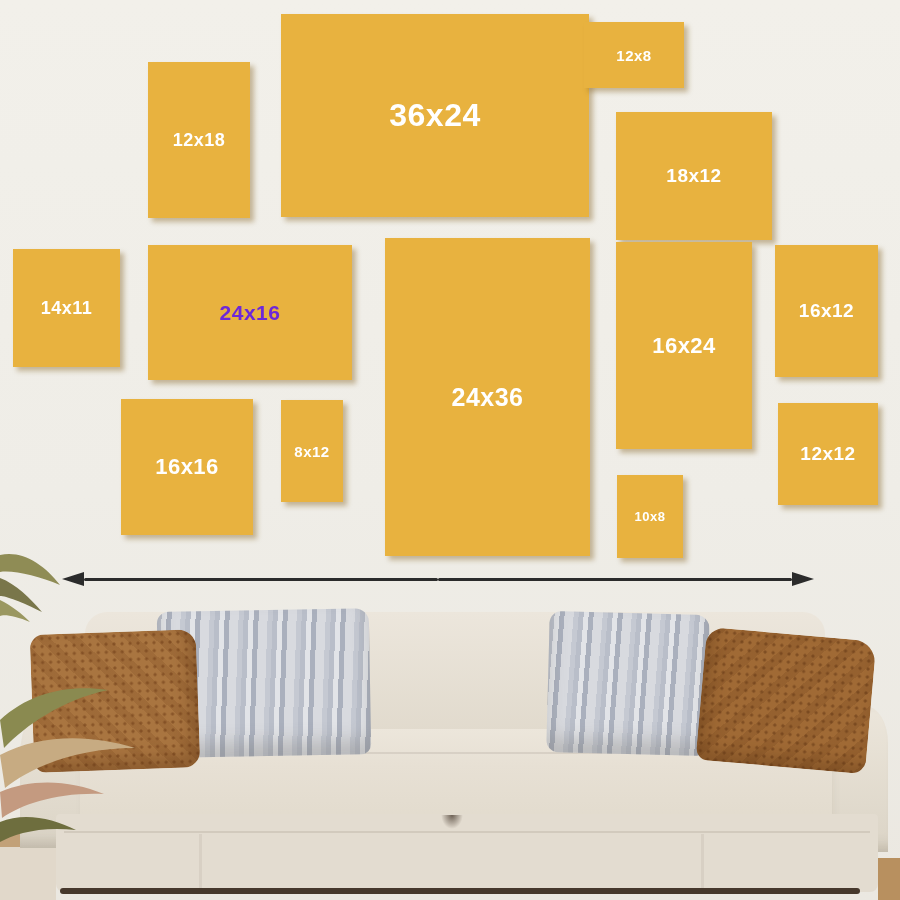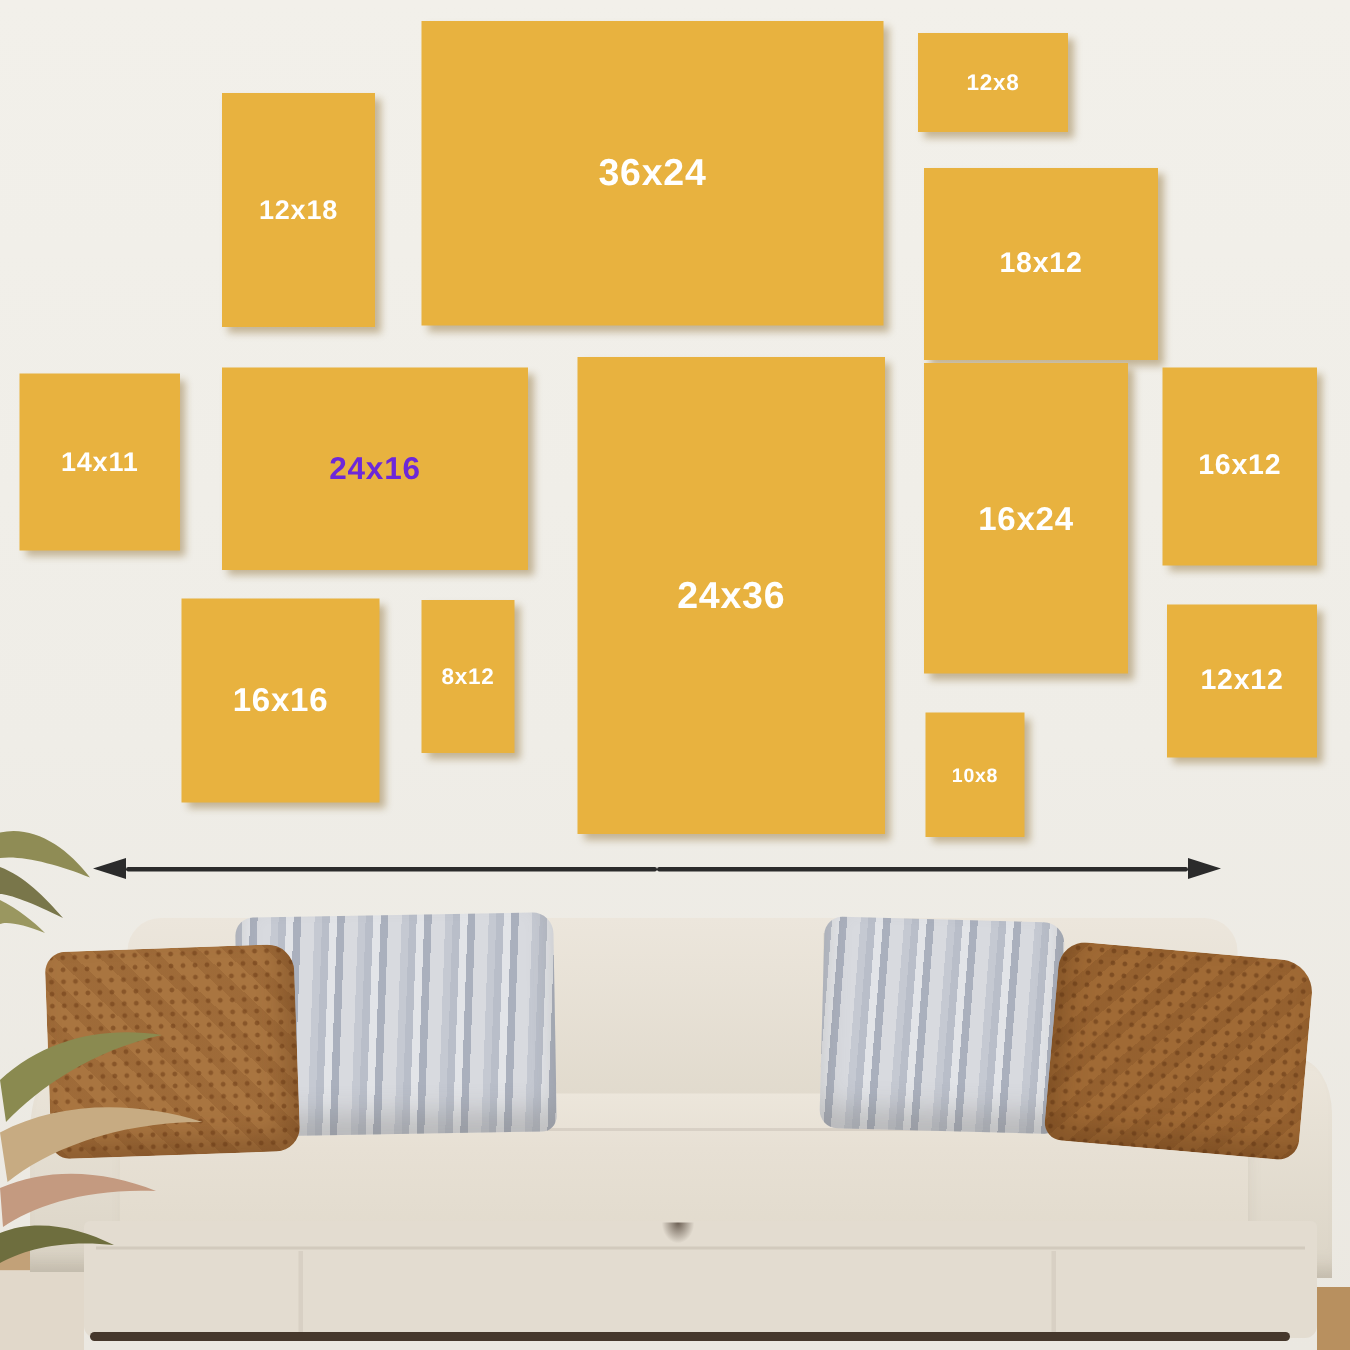--- a/index.html
+++ b/index.html
@@ -112,23 +112,23 @@
 </head>
 <body>
 
 <div class="stage">
 
   <div>
       <div class="frame" style="left: 148px; top: 62px; width: 102px; height: 156px; background-color: rgb(232, 178, 63);">
         <span style="font-size: 18px; color: rgb(255, 255, 255);">12x18</span>
       </div>
       <div class="frame" style="left: 281px; top: 14px; width: 308px; height: 203px; background-color: rgb(232, 178, 63);">
-        <span style="font-size: 25px; color: rgb(255, 255, 255);">36x24</span>
-      </div>
-      <div class="frame" style="left: 612px; top: 22px; width: 100px; height: 66px; background-color: rgb(232, 178, 63);">
+        <span style="font-size: 32px; color: rgb(255, 255, 255);">36x24</span>
+      </div>
+      <div class="frame" style="left: 584px; top: 22px; width: 100px; height: 66px; background-color: rgb(232, 178, 63);">
         <span style="font-size: 15px; color: rgb(255, 255, 255);">12x8</span>
       </div>
       <div class="frame" style="left: 616px; top: 112px; width: 156px; height: 128px; background-color: rgb(232, 178, 63);">
         <span style="font-size: 19px; color: rgb(255, 255, 255);">18x12</span>
       </div>
       <div class="frame" style="left: 13px; top: 249px; width: 107px; height: 118px; background-color: rgb(232, 178, 63);">
         <span style="font-size: 18px; color: rgb(255, 255, 255);">14x11</span>
       </div>
       <div class="frame" style="left: 148px; top: 245px; width: 204px; height: 135px; background-color: rgb(232, 178, 63);">
         <span style="font-size: 21px; color: #6d28d9;">24x16</span>

